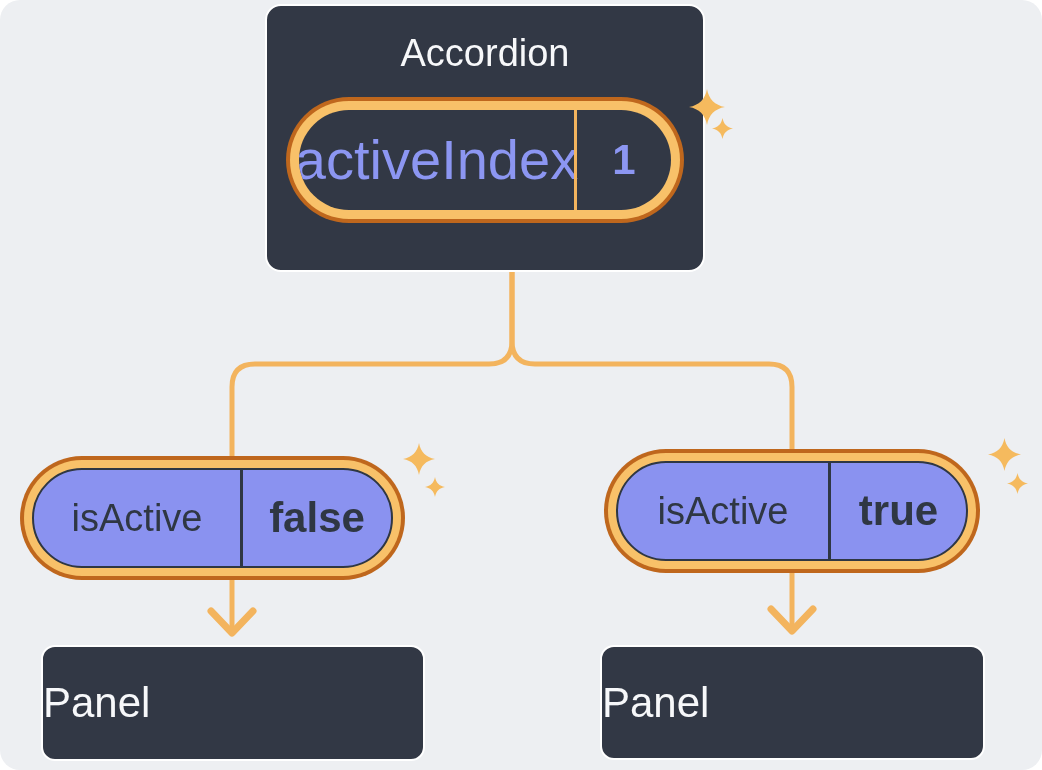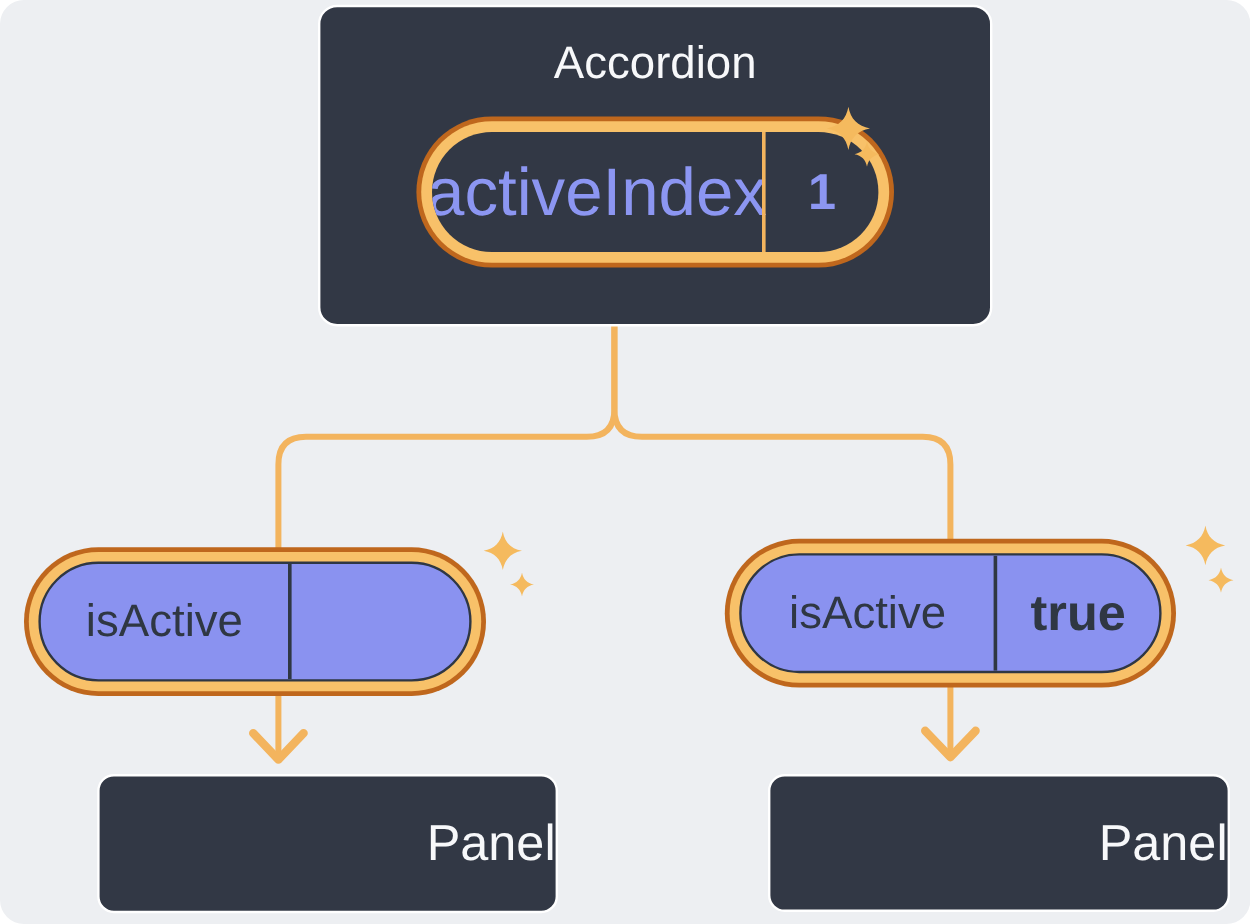--- a/index.html
+++ b/index.html
@@ -15,21 +15,21 @@
   .connector-path{fill:none;stroke:var(--accent-orange,#F3B45E);stroke-width:5;stroke-linecap:round;}
   .arrow-path{fill:none;stroke:var(--accent-orange,#F3B45E);stroke-width:7;stroke-linecap:round;stroke-linejoin:round;}
 
   .component-box{
     position:absolute;
     background:var(--box-dark,#323845);
     border:2.5px solid #ffffff;
     box-sizing:border-box;
   }
   .accordion-box{
-    left:265px;top:4px;width:562px;height:268px;
+    left:265px;top:4px;width:440px;height:268px;
     border-radius:16px;
     display:flex;flex-direction:column;align-items:center;
     padding-top:26px;gap:21px;
   }
   .box-title{
     color:var(--light-text,#F7F8FA);
     font-size:38px;line-height:1.15;font-weight:400;
   }
 
   
@@ -64,21 +64,21 @@
   .prop-pill-right .pill-inner{width:352px;}
   .prop-name{display:flex;align-items:center;justify-content:center;color:var(--dark-line,#2F3743);font-size:38px;}
   .prop-pill-left .prop-name{width:206px;}
   .prop-pill-right .prop-name{width:210px;}
   .prop-divider{width:3px;background:var(--dark-line,#2F3743);}
   .prop-value{flex:1;display:flex;align-items:center;justify-content:center;color:var(--dark-line,#2F3743);font-size:42px;font-weight:700;}
 
   
   .panel-box{
     border-radius:14px;
-    display:flex;align-items:center;justify-content:flex-end;margin-left:40px;
+    display:flex;align-items:center;justify-content:flex-start;
   }
   .panel-box-left{left:41px;top:645px;width:384px;height:116px;}
   .panel-box-right{left:600px;top:645px;width:385px;height:115px;}
   .panel-title{color:var(--light-text,#F7F8FA);font-size:42px;font-weight:400;}
 
   
   .sparkle{position:absolute;fill:var(--sparkle-orange,#F5BA5E);}
 </style>
 </head>
 <body>
@@ -103,20 +103,21 @@
         </div>
       </div>
     </div>
   </div>
 
   <div class="pill-ring prop-pill prop-pill-left">
     <div class="pill-band">
       <div class="pill-inner">
         <div class="prop-name">isActive</div>
         <div class="prop-divider"></div>
+        <div class="prop-value">false</div>
       </div>
     </div>
   </div>
 
   <div class="pill-ring prop-pill prop-pill-right">
     <div class="pill-band">
       <div class="pill-inner">
         <div class="prop-name">isActive</div>
         <div class="prop-divider"></div>
         <div class="prop-value">true</div>

